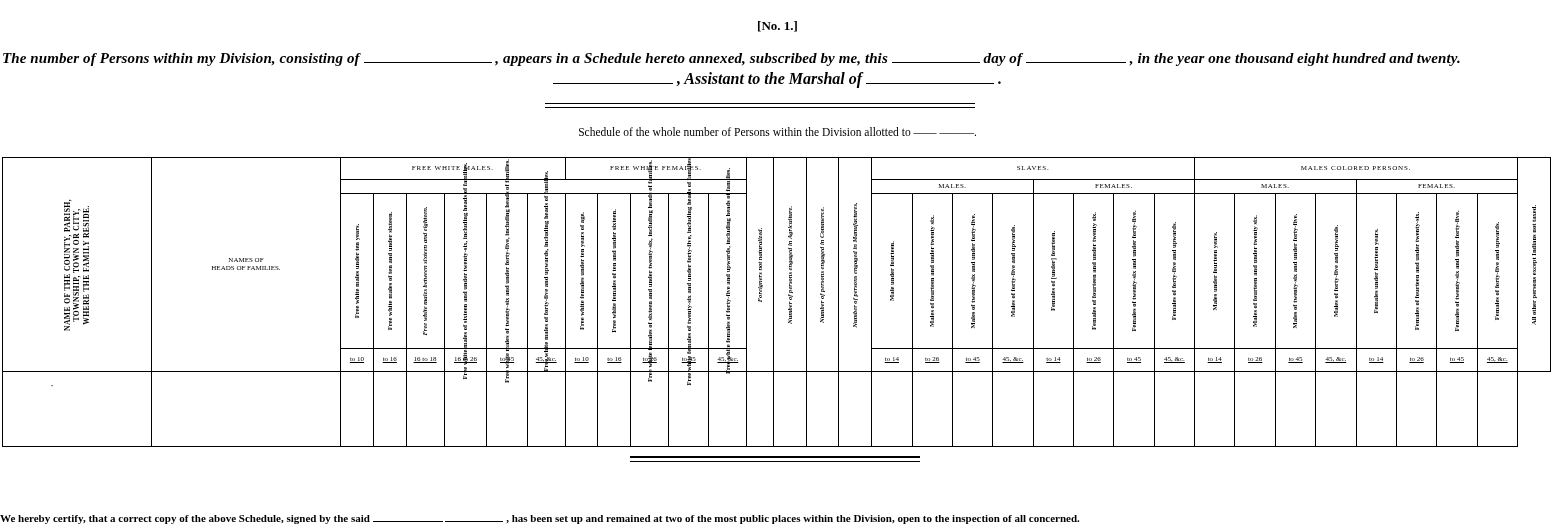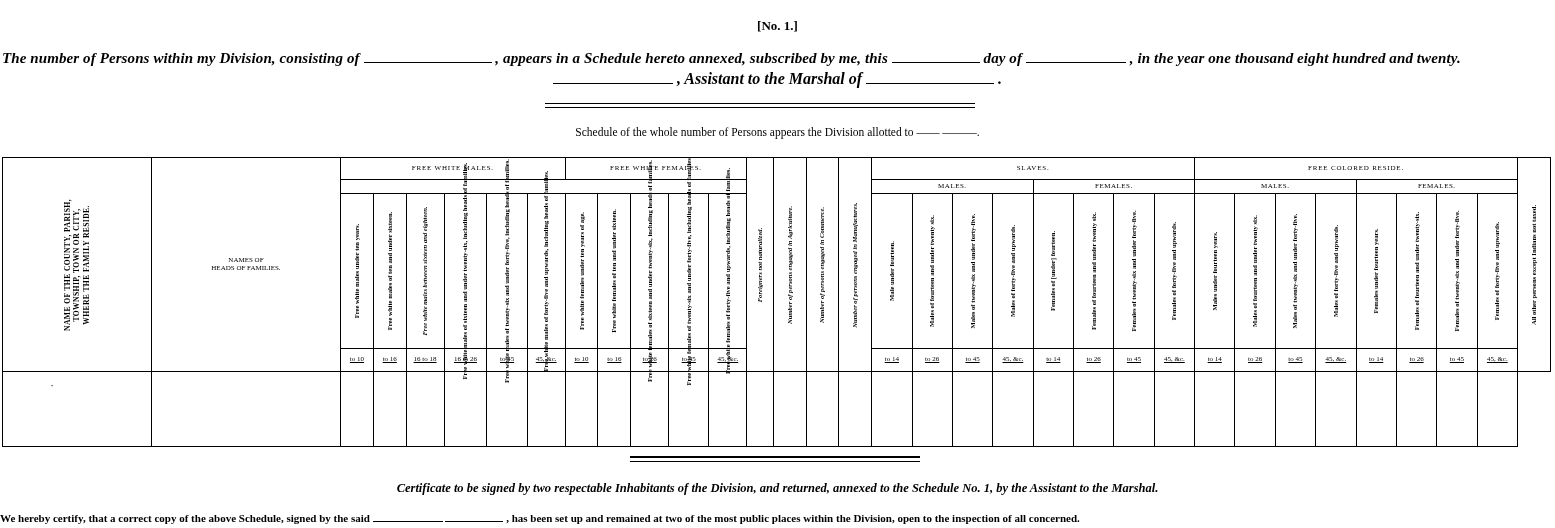--- a/index.html
+++ b/index.html
@@ -209,21 +209,21 @@
 
   <div class="intro-line2">
     <span class="blank-rule" style="width:120px"></span>
     <span>, Assistant to the Marshal of</span>
     <span class="blank-rule" style="width:128px"></span>
     <span>.</span>
   </div>
 
   <div class="rule-top"></div>
 
-  <div class="schedule-line">Schedule of the whole number of Persons appears the Division allotted to ——  ———.</div>
+  <div class="schedule-line">Schedule of the whole number of Persons within the Division allotted to ——  ———.</div>
 
   <div class="tbl-wrap">
     <table class="census">
       <colgroup>
         <col style="width:118px">
         <col style="width:150px">
         <col style="width:26px">
           <col style="width:26px">
           <col style="width:30px">
           <col style="width:34px">
@@ -273,21 +273,21 @@
         <td rowspan="4" class="vert">
               <div class="vtxt ital">Number of persons engaged in Agriculture.</div>
             </td>
         <td rowspan="4" class="vert">
               <div class="vtxt ital">Number of persons engaged in Commerce.</div>
             </td>
         <td rowspan="4" class="vert">
               <div class="vtxt ital">Number of persons engaged in Manufactures.</div>
             </td>
         <td colspan="8" class="grp-head">SLAVES.</td>
-        <td colspan="8" class="grp-head">FREE COLORED RESIDE.</td>
+        <td colspan="8" class="grp-head">MALES COLORED PERSONS.</td>
         <td rowspan="4" class="vert">
               <div class="vtxt">All other persons except Indians not taxed.</div>
             </td>
       </tr>
 
       <tr>
         <td colspan="6" style="border:none;height:13px"></td>
         <td colspan="5" style="border:none;height:13px"></td>
         <td colspan="4" class="sub-head">MALES.</td>
         <td colspan="4" class="sub-head">FEMALES.</td>
@@ -443,21 +443,20 @@
         <td></td>
         <td></td>
         <td></td>
       </tr>
     </tbody>
       </table>
   </div>
 
   <div class="rule-bottom"></div>
 
-  <div class="cert-title">Certificate to be signed by two respectable Inhabitants of the Division, and returned, annexed to the Schedule No. 1, by the Assistant to the Marshal.</div>
 
   <div class="cert-body">
     <span>We hereby certify, that a correct copy of the above Schedule, signed by the said</span>
     <span class="blank-rule" style="width:70px"></span>
     <span class="blank-rule" style="width:58px"></span>
     <span>, has been set up and remained at two of the most public places within the Division, open to the inspection of all concerned.</span>
   </div>
 
 </div>
 

